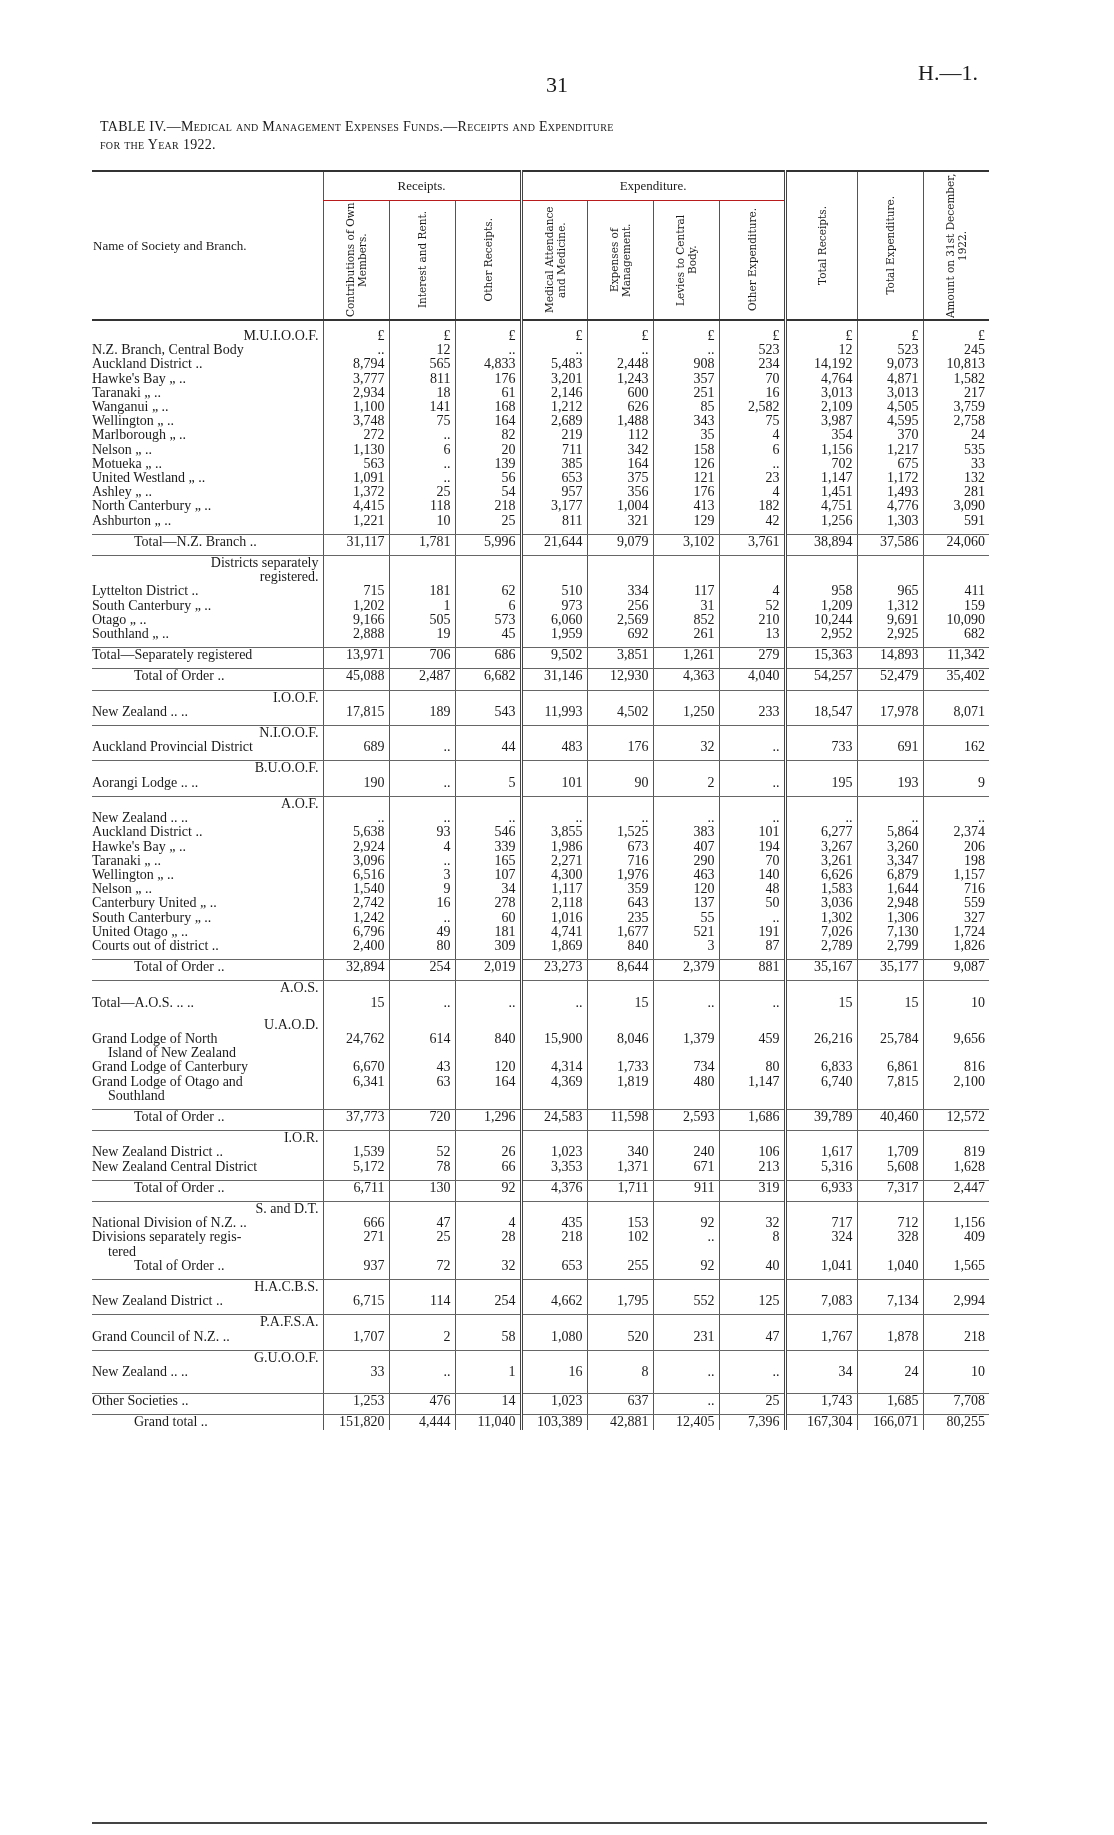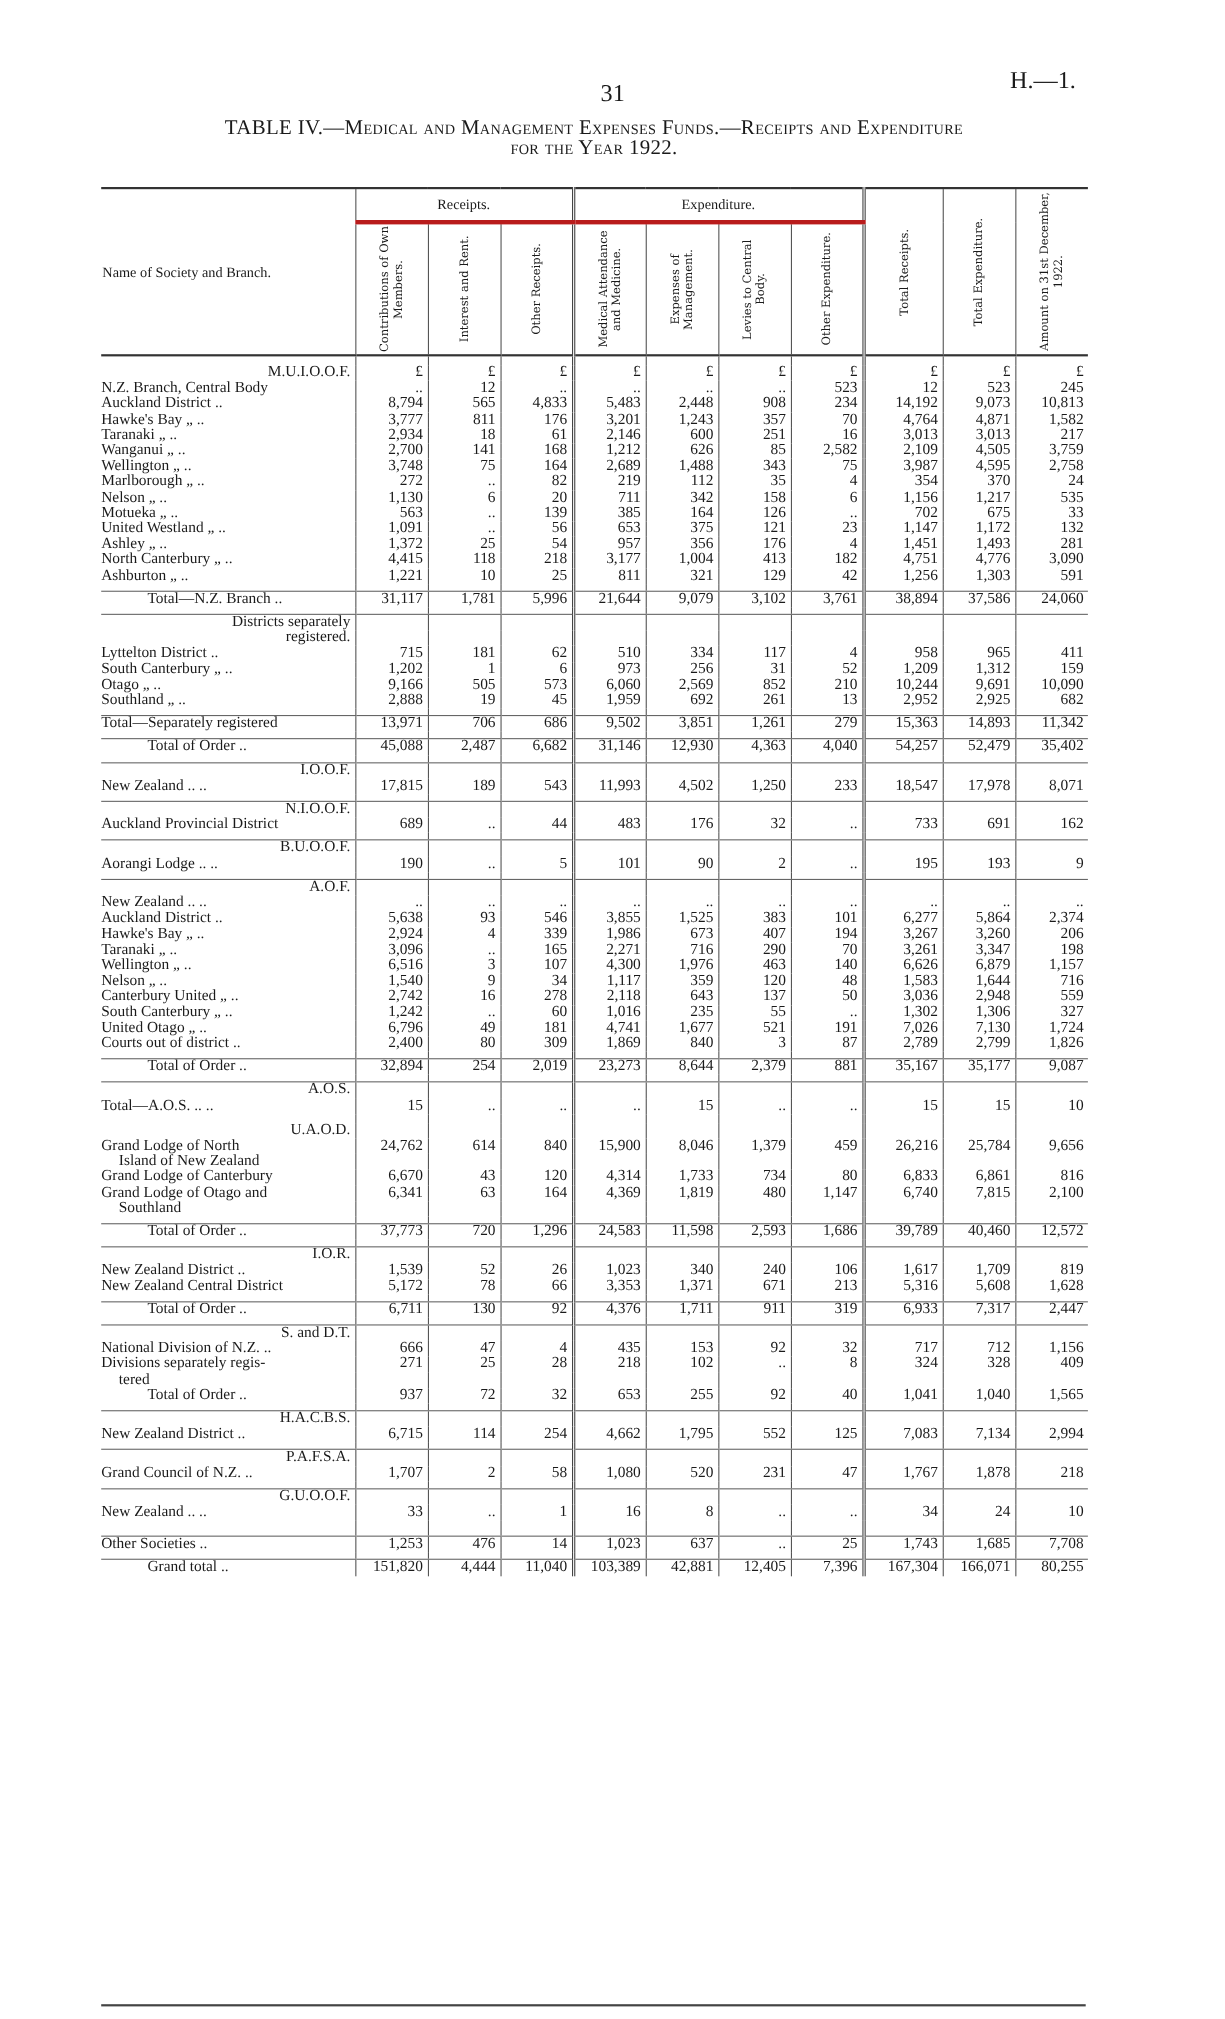--- a/index.html
+++ b/index.html
@@ -1,27 +1,27 @@
 <!DOCTYPE html>
 <html><head>
 <meta charset="utf-8">
 <style>
   html, body { margin:0; padding:0; background:#ffffff; }
   body { width:1114px; height:1835px; position:relative; font-family:"Liberation Serif","DejaVu Serif",serif; color:#1a1a1a; overflow:hidden; }
   .page-num { position:absolute; top:72px; left:0; width:1114px; text-align:center; font-size:22px; }
   .page-ref { position:absolute; top:60px; right:136px; font-size:22px; }
-  .title { position:absolute; top:108px; left:100px; width:880px; text-align:center; font-size:19px; line-height:18px; letter-spacing:0.3px; }
+  .title { position:absolute; top:118px; left:100px; width:880px; font-size:14px; line-height:18px; letter-spacing:0.3px; }
   .sc { font-variant:small-caps; }
   table.main { position:absolute; top:170px; left:92px; width:895px; border-collapse:collapse; table-layout:fixed; font-size:14px; }
   table.main col.c-name { width:231px; }
   table.main col.c-n { width:66px; }
   table.main col.c-w { width:72px; }
   th { font-weight:normal; font-size:11.5px; vertical-align:middle; }
   .hdr-top { border-top:2px solid #333; }
-  .grp { height:26px; border-bottom:4px solid #b91c1c; font-size:13px; }
+  .grp { height:26px; border-bottom:1px solid #b91c1c; font-size:13px; }
   .vert { height:118px; border-bottom:2px solid #333; padding:0; }
   .vert div { writing-mode:vertical-rl; transform:rotate(180deg); margin:0 auto; text-align:center; line-height:12px; font-family:"DejaVu Serif",serif; font-size:10.5px; }
   .name-hdr { font-size:13px; text-align:left; line-height:15px; border-bottom:2px solid #333; }
   td { padding:0 4px 0 0; line-height:14.2px; height:14.2px; text-align:right; white-space:nowrap; vertical-align:bottom; }
   td.name { text-align:left; padding-left:0; white-space:nowrap; overflow:hidden; }
   td.sub { text-align:right; }
   .bl { border-left:1px solid #555; }
   .dbl { border-left:3px double #444; }
   tr.rule td { height:6px; line-height:6px; border-bottom:1px solid #666; }
   tr.gap td { height:8px; line-height:8px; }
@@ -167,21 +167,21 @@
         <td class="dbl">2,146</td>
         <td class="bl">600</td>
         <td class="bl">251</td>
         <td class="bl">16</td>
         <td class="dbl">3,013</td>
         <td class="bl">3,013</td>
         <td class="bl">217</td>
       </tr>
       <tr>
         <td class="name">Wanganui               „   ..</td>
-        <td class="bl">2,700</td>
+        <td class="bl">1,100</td>
         <td class="bl">141</td>
         <td class="bl">168</td>
         <td class="dbl">1,212</td>
         <td class="bl">626</td>
         <td class="bl">85</td>
         <td class="bl">2,582</td>
         <td class="dbl">2,109</td>
         <td class="bl">4,505</td>
         <td class="bl">3,759</td>
       </tr>

